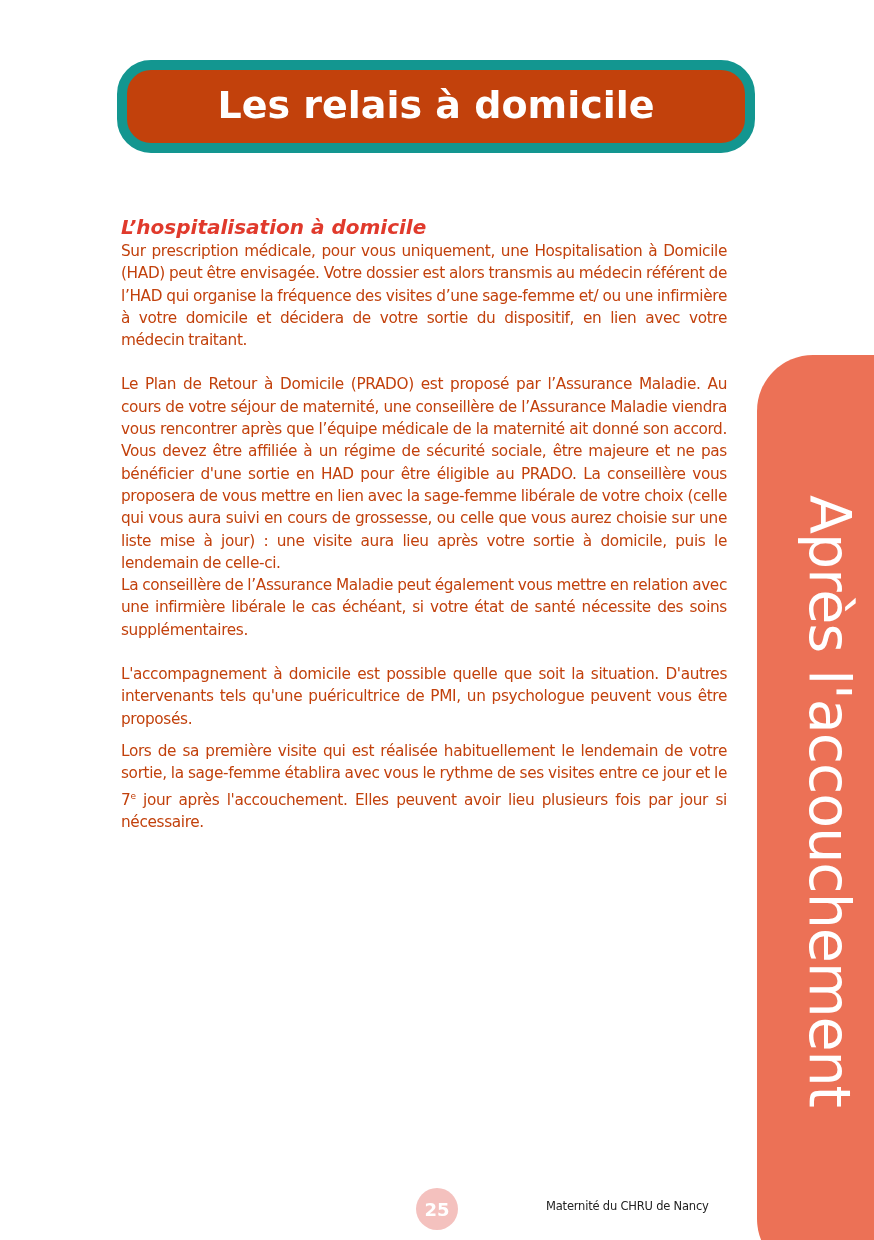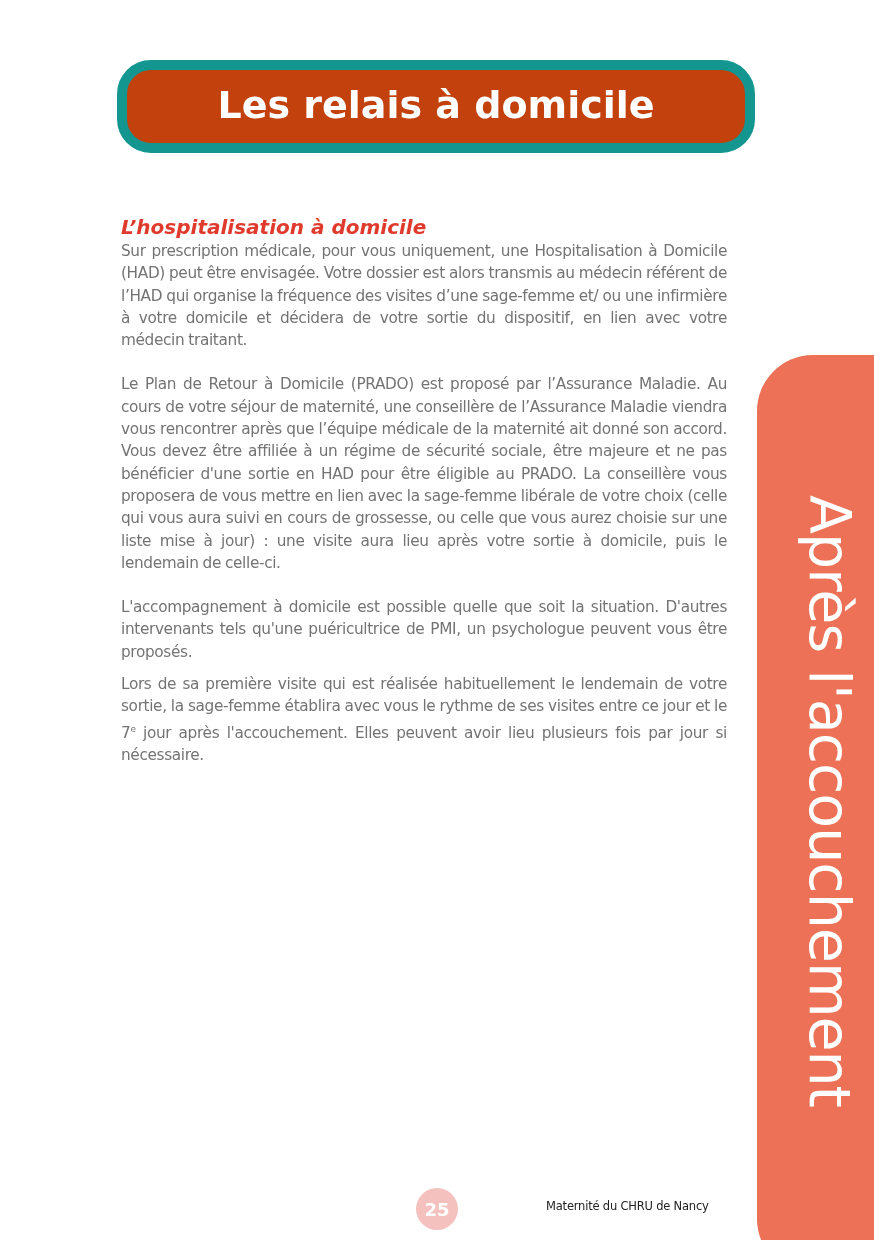--- a/index.html
+++ b/index.html
@@ -51,21 +51,21 @@
       font-size: 20px;
       line-height: 26px;
       margin: 0;
     }
     .para {
       font-family: "DejaVu Sans", sans-serif;
       font-size: 15.3px;
       line-height: 22.3px;
       text-align: justify;
       margin: 0;
-      color: #737373;
+      color: #c2410c;
       letter-spacing: -0.35px;
       word-spacing: -0.5px;
     }
     .section { margin-bottom: 22px; }
     .section.s3 .para.gap { margin-top: 10px; }
     sup.ord { font-size: 9px; vertical-align: 6px; }
 
     .side-tab {
       position: absolute;
       left: 757px;
@@ -130,20 +130,21 @@
 
 <div class="content">
 
   <div class="section s1">
     <h2 class="section-heading">L’hospitalisation à domicile</h2>
     <p class="para">Sur prescription médicale, pour vous uniquement, une Hospitalisation à Domicile (HAD) peut être envisagée. Votre dossier est alors transmis au médecin référent de l’HAD qui organise la fréquence des visites d’une sage-femme et/ ou une infirmière à votre domicile et décidera de votre sortie du dispositif, en lien avec votre médecin traitant.</p>
   </div>
 
   <div class="section s2">
     <p class="para">Le Plan de Retour à Domicile (PRADO) est proposé par l’Assurance Maladie. Au cours de votre séjour de maternité, une conseillère de l’Assurance Maladie viendra vous rencontrer après que l’équipe médicale de la maternité ait donné son accord. Vous devez être affiliée à un régime de sécurité sociale, être majeure et ne pas bénéficier d'une sortie en HAD pour être éligible au PRADO. La conseillère vous proposera de vous mettre en lien avec la sage-femme libérale de votre choix (celle qui vous aura suivi en cours de grossesse, ou celle que vous aurez choisie sur une liste mise à jour) : une visite aura lieu après votre sortie à domicile, puis le lendemain de celle-ci.</p>
+    <p class="para">La conseillère de l’Assurance Maladie peut également vous mettre en relation avec une infirmière libérale le cas échéant, si votre état de santé nécessite des soins supplémentaires.</p>
   </div>
 
   <div class="section s3">
     <p class="para">L'accompagnement à domicile est possible quelle que soit la situation. D'autres intervenants tels qu'une puéricultrice de PMI, un psychologue peuvent vous être proposés.</p>
     <p class="para gap"><span>Lors de sa première visite qui est réalisée habituellement le lendemain de votre sortie, la sage-femme établira avec vous le rythme de ses visites entre ce jour et le 7</span><sup class="ord">e</sup><span> jour après l'accouchement. Elles peuvent avoir lieu plusieurs fois par jour si nécessaire.</span></p>
   </div>
 
 </div>
 
 <div class="page-number">25</div>

